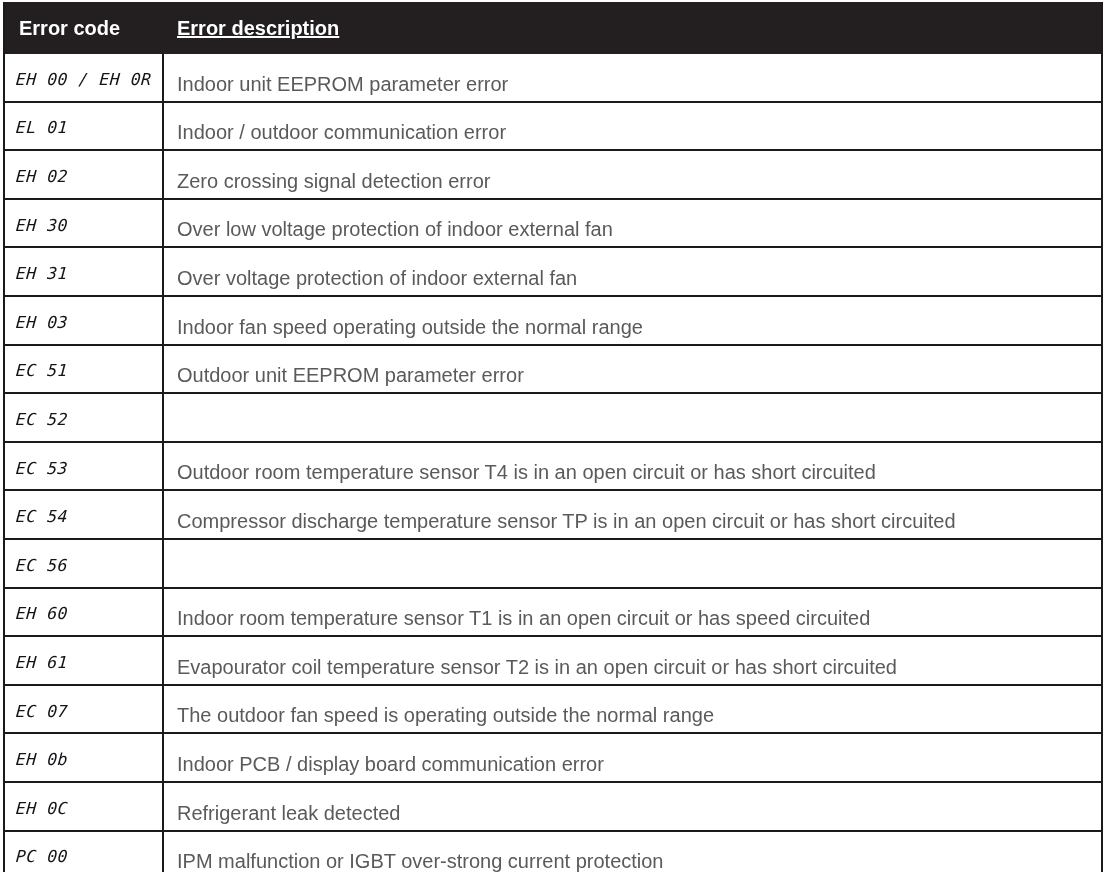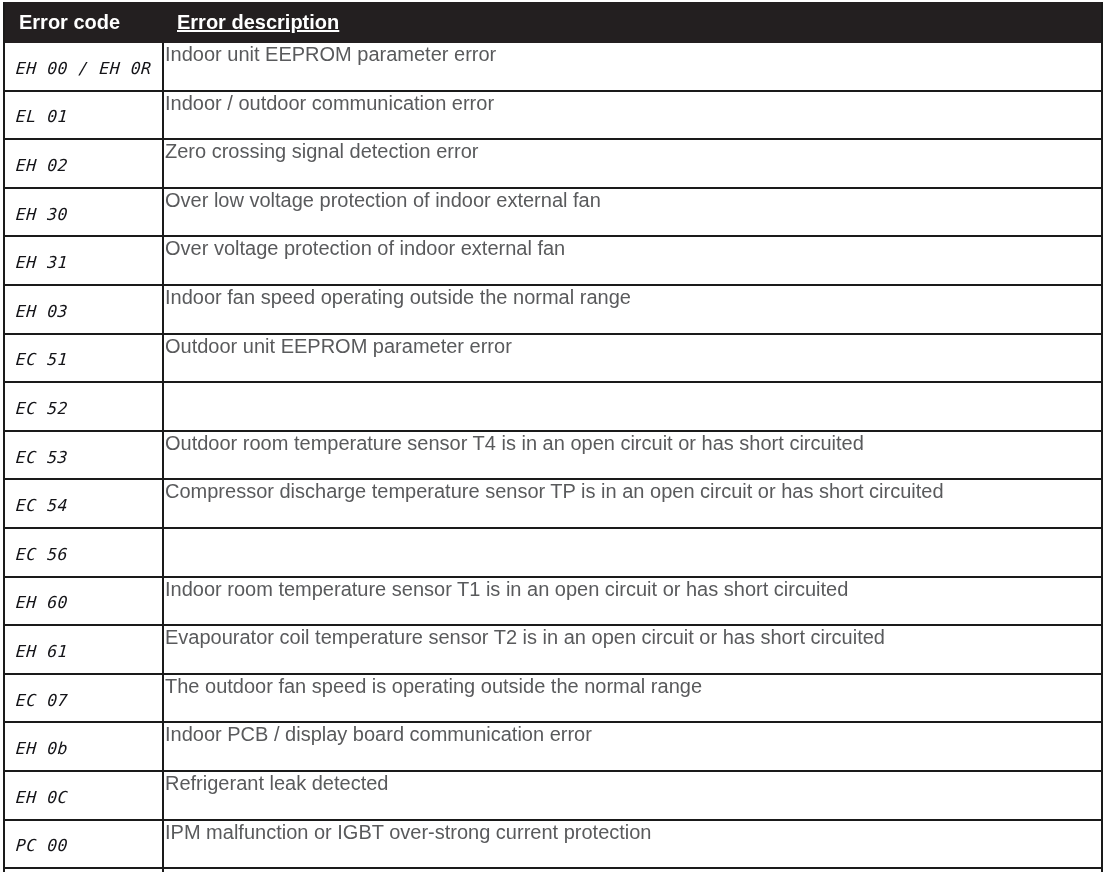--- a/index.html
+++ b/index.html
@@ -22,21 +22,21 @@
     height: 872px;
     border-left: 2px solid #1a1a1a;
     border-right: 2px solid #1a1a1a;
     box-sizing: border-box;
     overflow: hidden;
     background: #ffffff;
   }
   .header-row {
     display: flex;
     align-items: center;
-    height: 41px;
+    height: 52px;
     background: #231f20;
     color: #ffffff;
     font-weight: bold;
     font-size: 20px;
     margin-left: -2px;
     margin-right: -2px;
   }
   .header-row .code-col {
     width: 163px;
     padding-left: 16px;
@@ -61,22 +61,22 @@
     border-right: 2px solid #1a1a1a;
     box-sizing: border-box;
     display: flex;
     align-items: center;
     padding-left: 11px;
     padding-top: 4px;
   }
   .body-row .desc-col {
     flex: 1;
     display: flex;
-    align-items: flex-start;
-    padding-left: 1px;
+    align-items: flex-end;
+    padding-left: 13px;
     padding-bottom: 5px;
   }
   .code-text {
     font-family: "DejaVu Sans Mono", monospace;
     font-style: italic;
     font-size: 16.5px;
     letter-spacing: 0.5px;
     color: #141418;
     transform: skewX(-4deg);
     white-space: nowrap;
@@ -197,21 +197,21 @@
     <div class="code-col">
       <span class="code-text">EC 56</span>
     </div>
   </div>
 
   <div class="body-row">
     <div class="code-col">
       <span class="code-text">EH 60</span>
     </div>
     <div class="desc-col">
-      <span class="desc-text">Indoor room temperature sensor T1 is in an open circuit or has short circuited</span>
+      <span class="desc-text">Indoor room temperature sensor T1 is in an open circuit or has speed circuited</span>
     </div>
   </div>
 
   <div class="body-row">
     <div class="code-col">
       <span class="code-text">EH 61</span>
     </div>
     <div class="desc-col">
       <span class="desc-text">Evapourator coil temperature sensor T2 is in an open circuit or has short circuited</span>
     </div>

